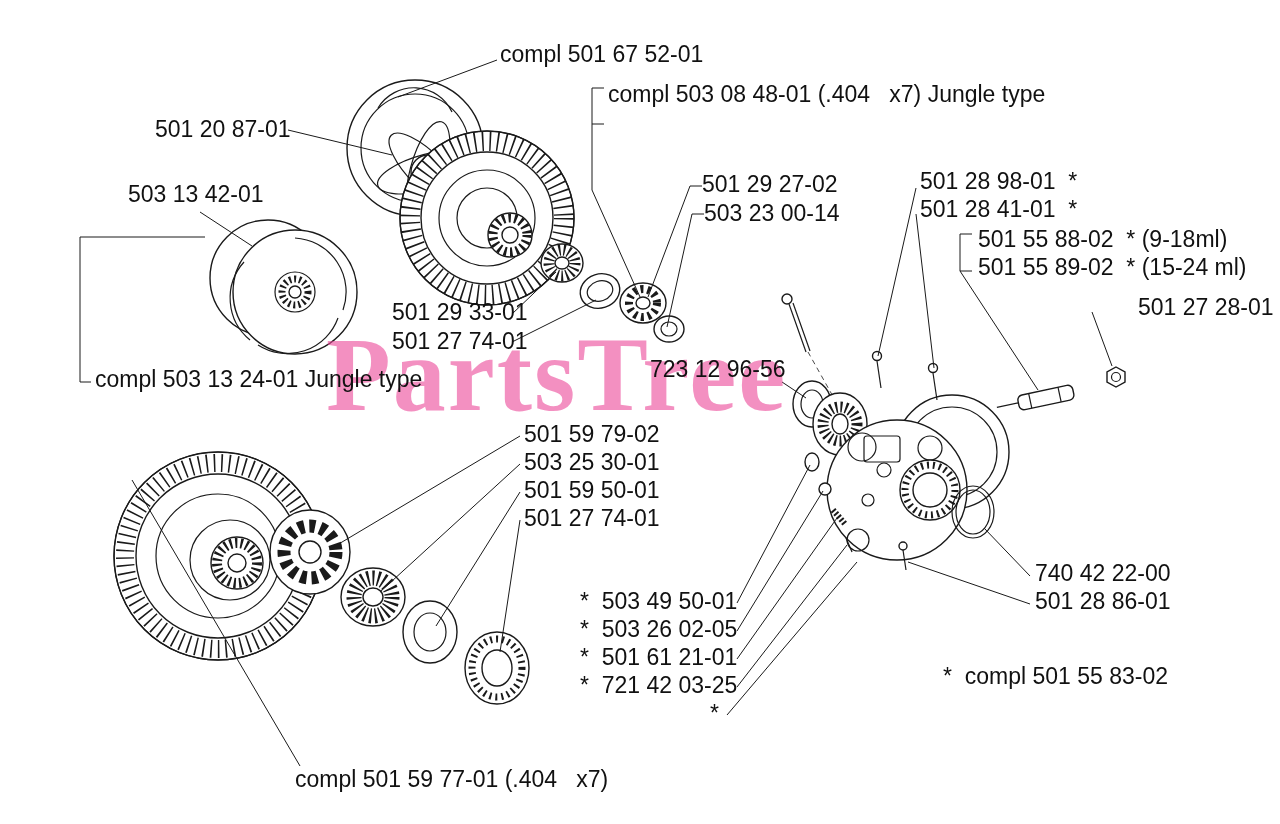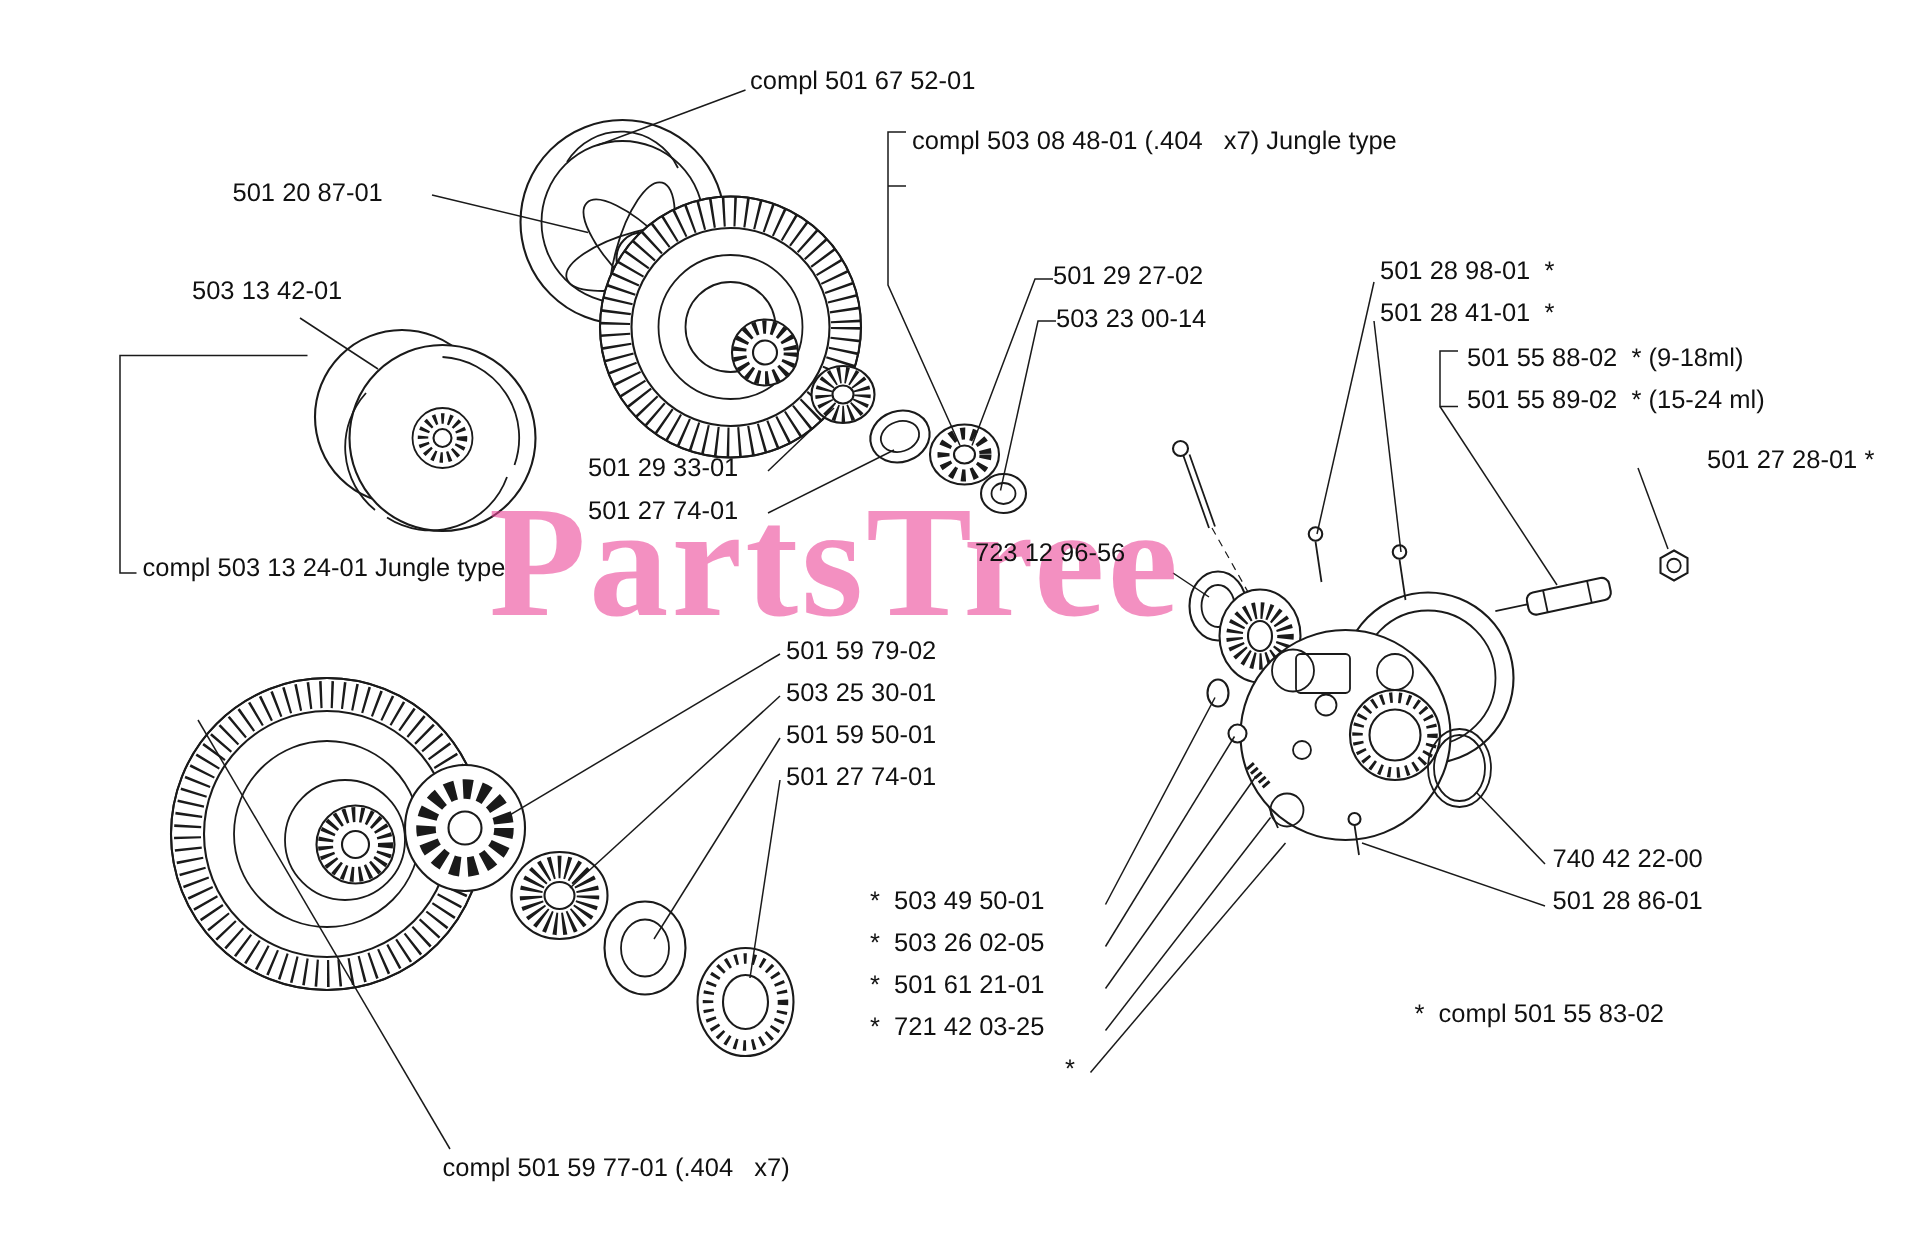--- a/index.html
+++ b/index.html
@@ -14,21 +14,21 @@
   #drawing {
     position: absolute;
     left: 0; top: 0;
     width: 1280px; height: 824px;
   }
   .ln   { stroke: #1a1a1a; stroke-width: 1.2; fill: none; }
   .pt   { stroke: #1a1a1a; stroke-width: 1.4; fill: #ffffff; }
   .thin { stroke: #1a1a1a; stroke-width: 1;   fill: none; }
   .label {
     position: absolute;
-    font-size: 17px;
+    font-size: 23px;
     line-height: 20px;
     color: #111111;
     white-space: pre;
     z-index: 30;
   }
   #watermark {
     position: absolute;
     left: 326px;
     top: 322px;
     font-family: Liberation Serif, serif;

